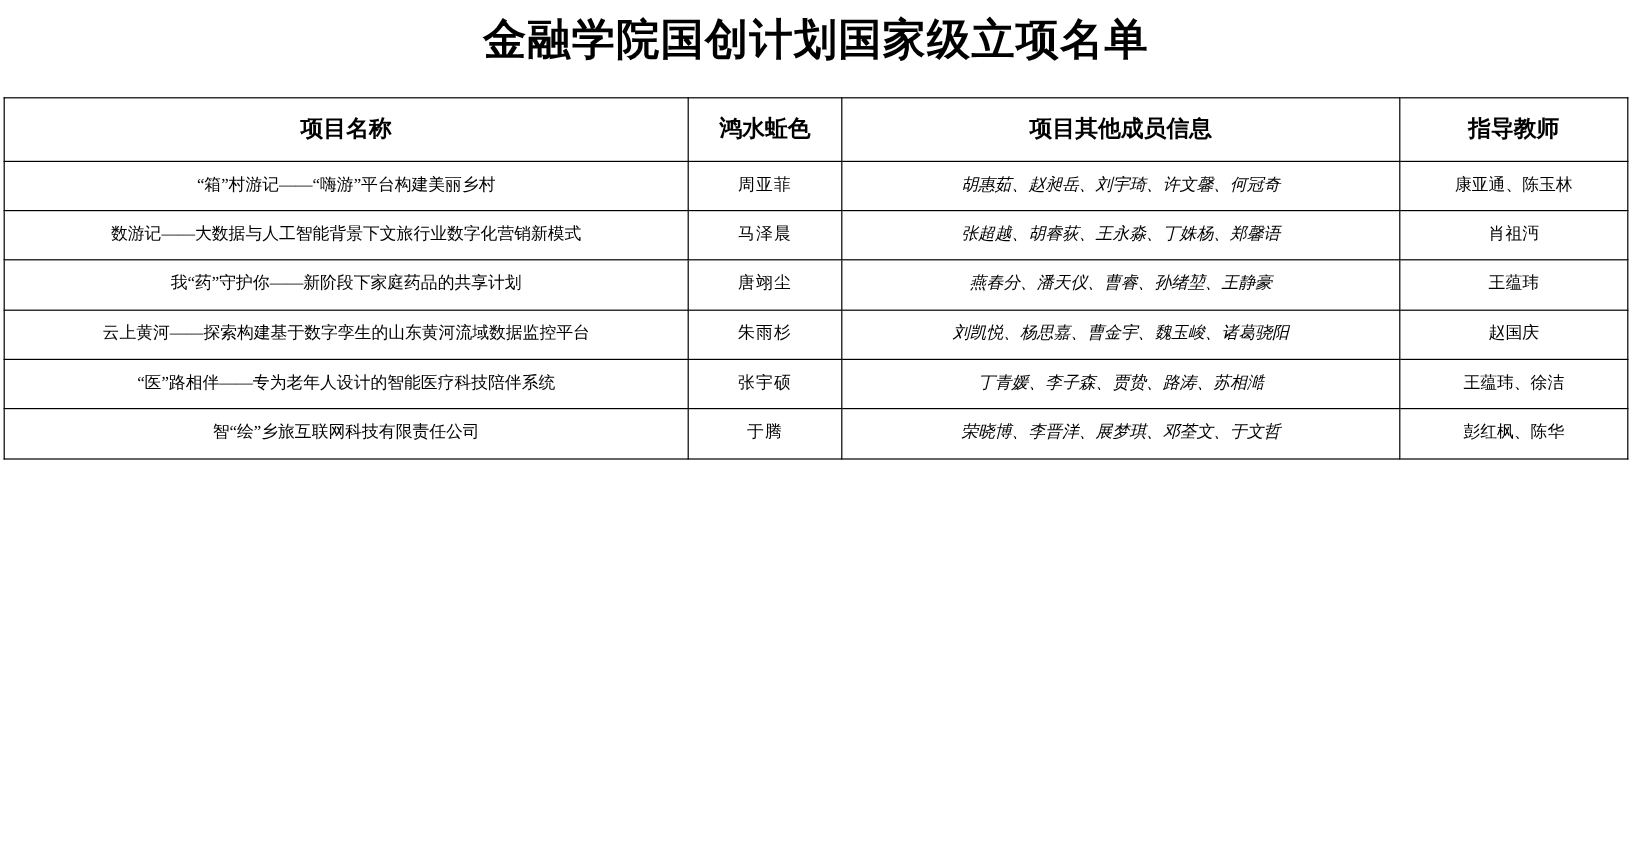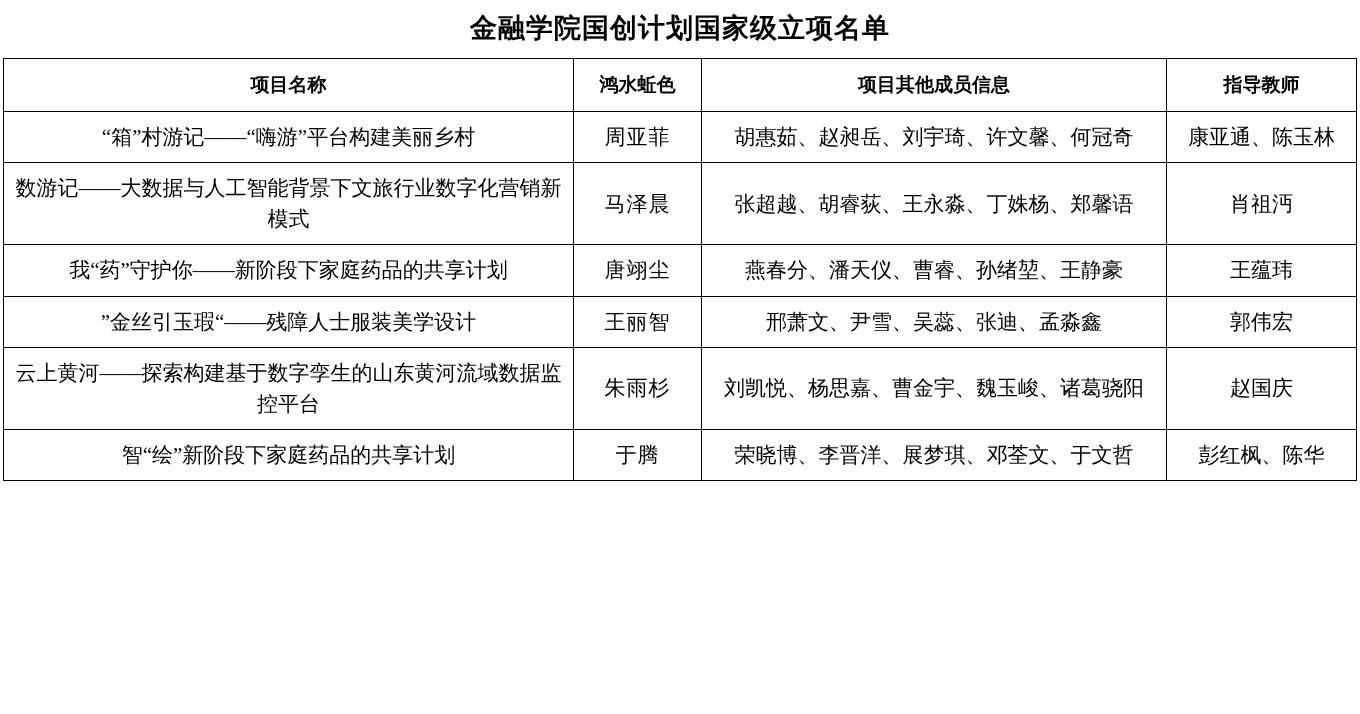--- a/index.html
+++ b/index.html
@@ -15,54 +15,54 @@
     overflow: hidden;
   }
   .page {
     width: 1360px;
     height: 714px;
     position: relative;
     box-sizing: border-box;
   }
   .doc-title {
     text-align: center;
-    font-size: 27px;
+    font-size: 36px;
     font-weight: bold;
     letter-spacing: 1px;
     padding: 12px 0 14px 0;
     line-height: 1.2;
   }
   table.listing {
     border-collapse: collapse;
     width: 1353px;
-    margin: 0 3px;
+    margin: 12px 3px;
     table-layout: fixed;
   }
   table.listing th,
   table.listing td {
     border: 1px solid #000000;
     text-align: center;
     vertical-align: middle;
-    font-size: 21px;
+    font-size: 14px;
     line-height: 1.45;
     padding: 10px 6px;
     word-break: break-all;
   }
   table.listing th {
     font-weight: bold;
     font-size: 19px;
     padding: 12px 6px;
   }
   col.c-name   { width: 570px; }
   col.c-leader { width: 128px; }
   col.c-members{ width: 465px; }
   col.c-teacher{ width: 190px; }
   td.cell-name    { padding-left: 10px; padding-right: 10px; }
   td.cell-leader  { letter-spacing: 1px; }
-  td.cell-members { letter-spacing: 0px; }
+  td.cell-members { letter-spacing: 0px; font-style: italic; }
   td.cell-teacher { letter-spacing: 0px; }
 </style>
 </head>
 <body>
 
 <div class="page">
 
   <div class="doc-title">金融学院国创计划国家级立项名单</div>
 
   <table class="listing">
@@ -93,33 +93,33 @@
         <td class="cell-members">张超越、胡睿荻、王永淼、丁姝杨、郑馨语</td>
         <td class="cell-teacher">肖祖沔</td>
       </tr>
       <tr>
         <td class="cell-name">我“药”守护你——新阶段下家庭药品的共享计划</td>
         <td class="cell-leader">唐翊尘</td>
         <td class="cell-members">燕春分、潘天仪、曹睿、孙绪堃、王静豪</td>
         <td class="cell-teacher">王蕴玮</td>
       </tr>
       <tr>
-        <td class="cell-name">”金丝引玉瑕“——残障人士服装美学设计</td>
-        <td class="cell-leader">王丽智</td>
-        <td class="cell-members">邢萧文、尹雪、吴蕊、张迪、孟淼鑫</td>
-        <td class="cell-teacher">郭伟宏</td>
-      </tr>
-      <tr>
         <td class="cell-name">云上黄河——探索构建基于数字孪生的山东黄河流域数据监控平台</td>
         <td class="cell-leader">朱雨杉</td>
         <td class="cell-members">刘凯悦、杨思嘉、曹金宇、魏玉峻、诸葛骁阳</td>
         <td class="cell-teacher">赵国庆</td>
       </tr>
       <tr>
-        <td class="cell-name">智“绘”新阶段下家庭药品的共享计划</td>
+        <td class="cell-name">“医”路相伴——专为老年人设计的智能医疗科技陪伴系统</td>
+        <td class="cell-leader">张宇硕</td>
+        <td class="cell-members">丁青媛、李子森、贾贽、路涛、苏相澔</td>
+        <td class="cell-teacher">王蕴玮、徐洁</td>
+      </tr>
+      <tr>
+        <td class="cell-name">智“绘”乡旅互联网科技有限责任公司</td>
         <td class="cell-leader">于腾</td>
         <td class="cell-members">荣晓博、李晋洋、展梦琪、邓荃文、于文哲</td>
         <td class="cell-teacher">彭红枫、陈华</td>
       </tr>
     </tbody>
   </table>
 
 </div>
 
 </body></html>

